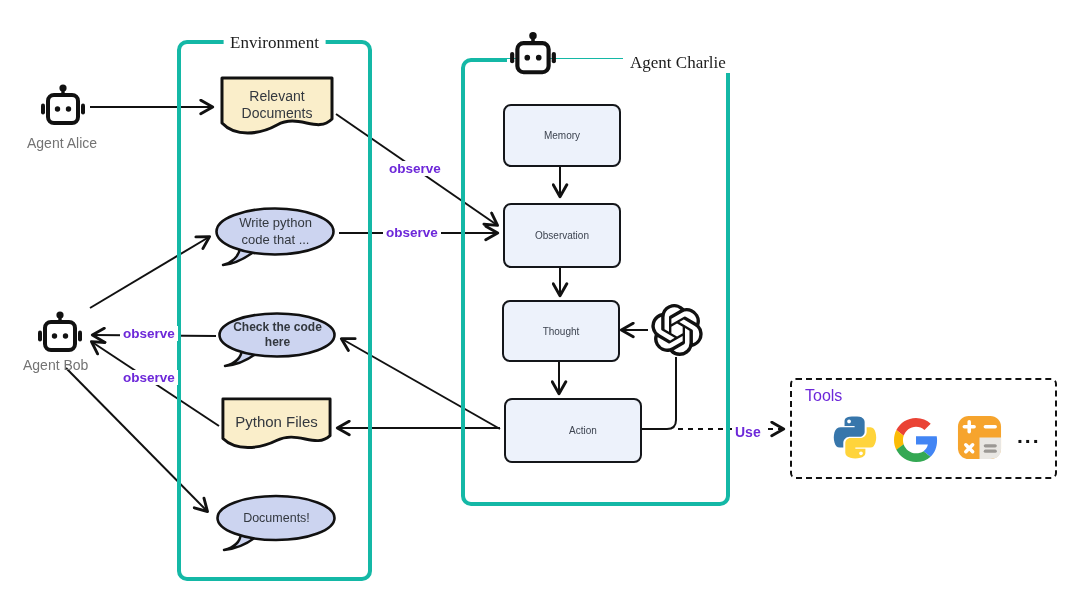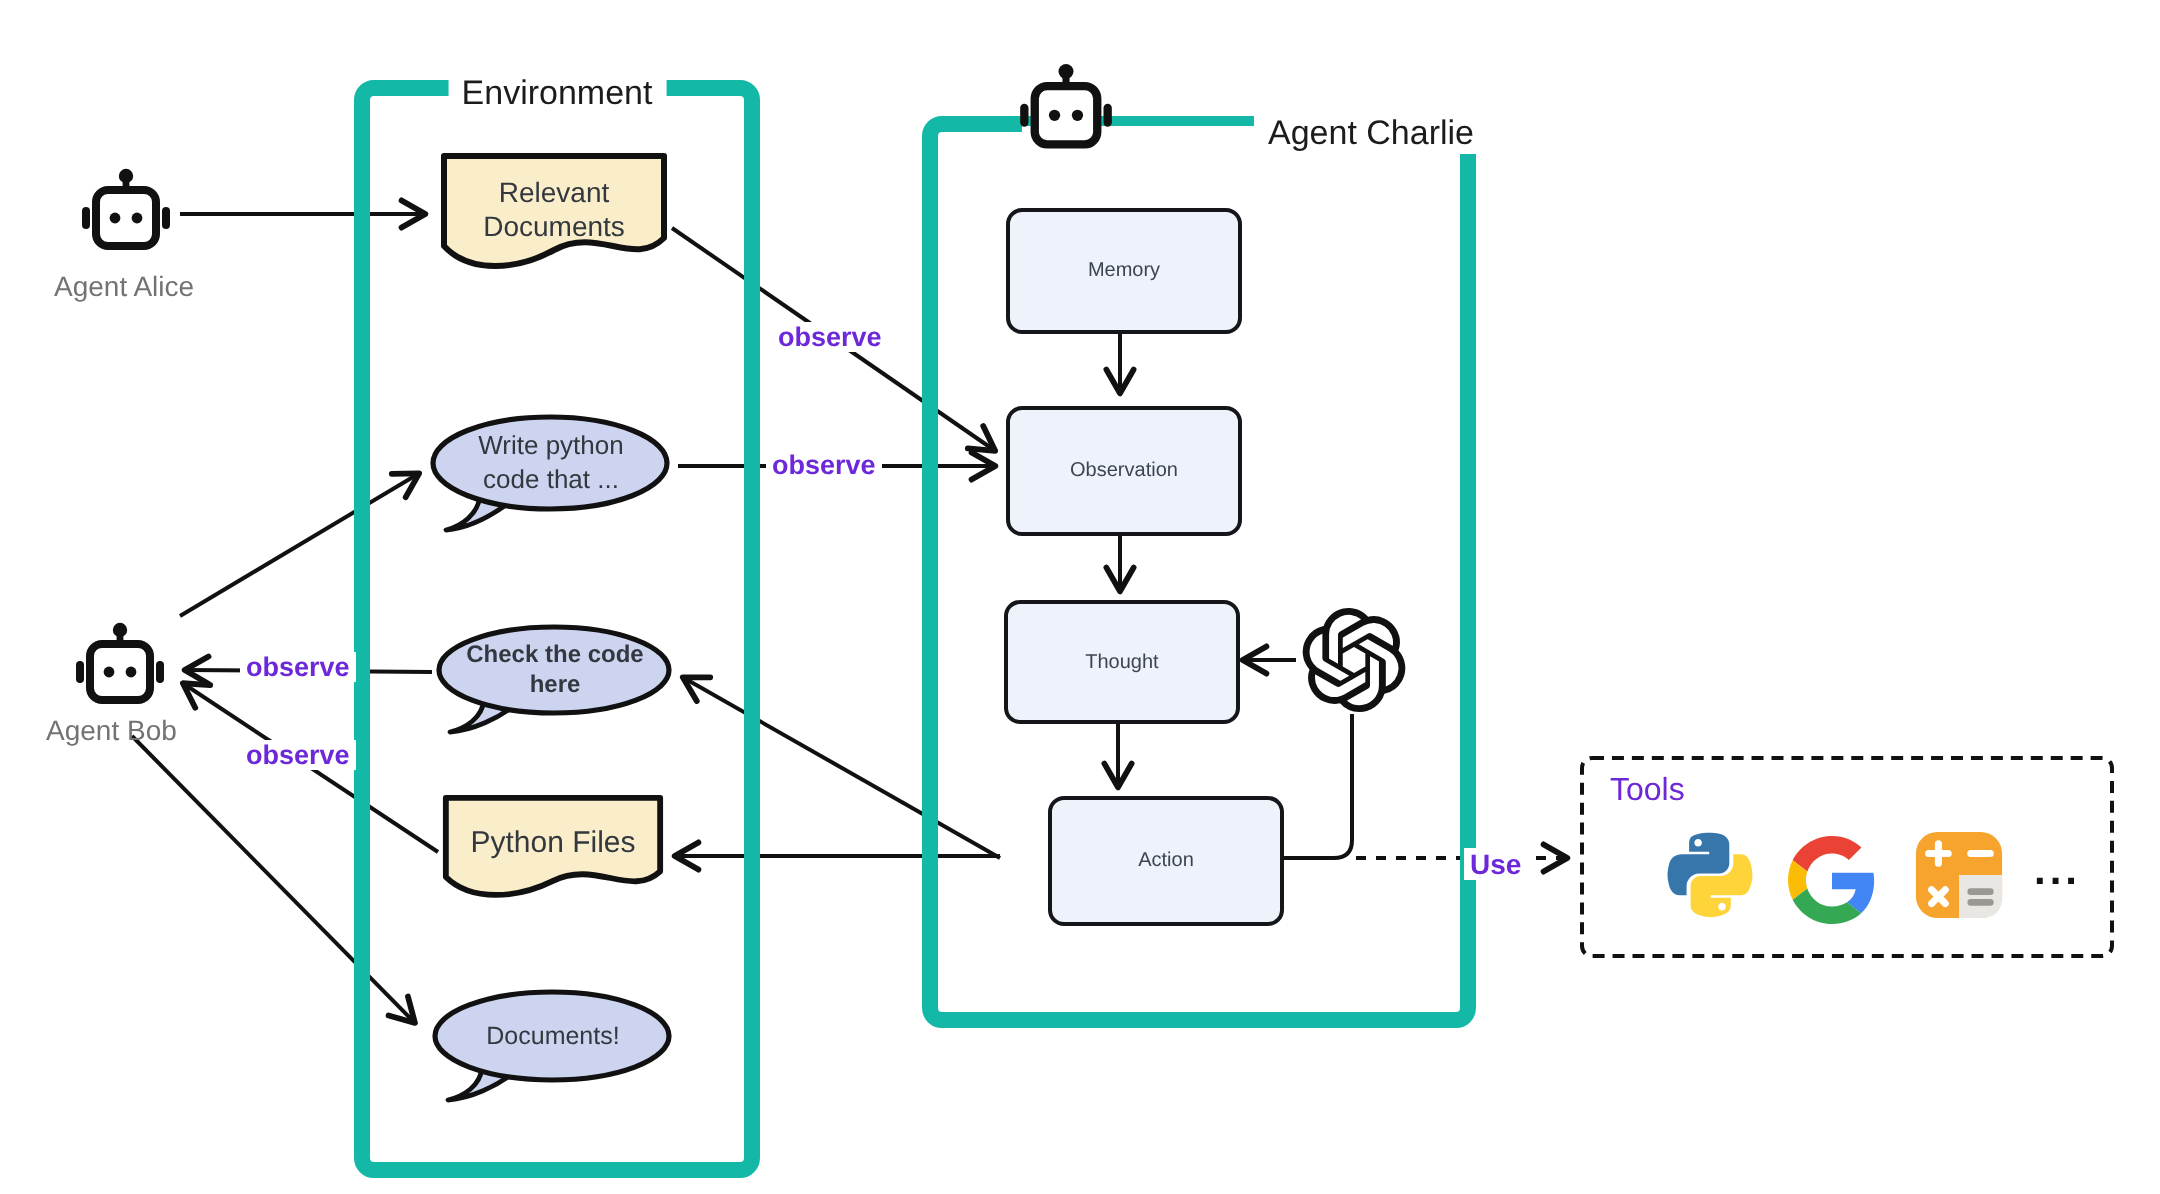--- a/index.html
+++ b/index.html
@@ -4,21 +4,21 @@
 <style>
   html,body{margin:0;padding:0;background:#fff;}
   #canvas{
     position:relative;width:1080px;height:597px;background:#fff;overflow:hidden;
     font-family:"Liberation Sans","DejaVu Sans",sans-serif;color:#222;
   }
   svg{display:block;}
   
   #edges{position:absolute;left:0;top:0;z-index:1;}
   
-  .groupbox{position:absolute;border:8px solid #14b8a6;border-radius:10px;background:transparent;z-index:2;}
+  .groupbox{position:absolute;border:4px solid #14b8a6;border-radius:10px;background:transparent;z-index:2;font-family:Liberation Serif, serif;}
   .group-title{
     position:absolute;left:50%;transform:translateX(-50%);background:#fff;
     font-size:17px;color:#1c1c1c;padding:0 7px;white-space:nowrap;z-index:3;
   }
   
   .pbox{
     position:absolute;background:#edf2fb;border:2.3px solid #14161a;border-radius:8px;
     display:flex;align-items:center;justify-content:center;font-size:10px;color:#3d4450;z-index:3;
   }
   
@@ -141,21 +141,21 @@
 
   <div class="pbox" style="left:503px;top:104px;width:114px;height:59px;">
     <span>Memory</span>
   </div>
   <div class="pbox" style="left:503px;top:203px;width:114px;height:61px;">
     <span>Observation</span>
   </div>
   <div class="pbox" style="left:502px;top:300px;width:114px;height:58px;">
     <span>Thought</span>
   </div>
-  <div class="pbox" style="left:524px;top:398px;width:114px;height:61px;">
+  <div class="pbox" style="left:504px;top:398px;width:114px;height:61px;padding-left:20px;">
     <span>Action</span>
   </div>
 
   <div class="robot" style="left:651px;top:304px;">
     <svg width="52" height="52" viewBox="0 0 24 24" fill="#111">
       <path d="M22.2819 9.8211a5.9847 5.9847 0 0 0-.5157-4.9108 6.0462 6.0462 0 0 0-6.5098-2.9A6.0651 6.0651 0 0 0 4.9807 4.1818a5.9847 5.9847 0 0 0-3.9977 2.9 6.0462 6.0462 0 0 0 .7427 7.0966 5.98 5.98 0 0 0 .511 4.9107 6.051 6.051 0 0 0 6.5146 2.9001A5.9847 5.9847 0 0 0 13.2599 24a6.0557 6.0557 0 0 0 5.7718-4.2058 5.9894 5.9894 0 0 0 3.9977-2.9001 6.0557 6.0557 0 0 0-.7475-7.073zm-9.022 12.6081a4.4755 4.4755 0 0 1-2.8764-1.0408l.1419-.0804 4.7783-2.7582a.7948.7948 0 0 0 .3927-.6813v-6.7369l2.02 1.1686a.071.071 0 0 1 .038.0615v5.5826a4.504 4.504 0 0 1-4.4945 4.4849zm-9.6607-4.1254a4.4708 4.4708 0 0 1-.5346-3.0137l.142.0852 4.783 2.7582a.7712.7712 0 0 0 .7806 0l5.8428-3.3685v2.3324a.0804.0804 0 0 1-.0332.0615L9.74 19.9502a4.4992 4.4992 0 0 1-6.1408-1.6464zM2.3408 7.8956a4.485 4.485 0 0 1 2.3655-1.9728V11.6a.7664.7664 0 0 0 .3879.6765l5.8144 3.3543-2.0201 1.1685a.0757.0757 0 0 1-.071 0l-4.8303-2.7865A4.504 4.504 0 0 1 2.3408 7.8956zm16.5963 3.8558L13.1038 8.364 15.1192 7.2a.0757.0757 0 0 1 .071 0l4.8303 2.7913a4.4944 4.4944 0 0 1-.6765 8.1042v-5.6772a.79.79 0 0 0-.407-.667zm2.0107-3.0231l-.142-.0852-4.7735-2.7818a.7759.7759 0 0 0-.7854 0L9.409 9.2297V6.8974a.0662.0662 0 0 1 .0284-.0615l4.8303-2.7866a4.4992 4.4992 0 0 1 6.6802 4.66zM8.3065 12.863l-2.02-1.1638a.0804.0804 0 0 1-.038-.0567V6.0742a4.4992 4.4992 0 0 1 7.3757-3.4537l-.142.0805L8.704 5.459a.7948.7948 0 0 0-.3927.6813zm1.0976-2.3654l2.602-1.4998 2.6069 1.4998v2.9994l-2.5974 1.4997-2.6067-1.4997z"></path>
     </svg>
   </div>
 
   <div class="robot" style="left:39px;top:84px;">

